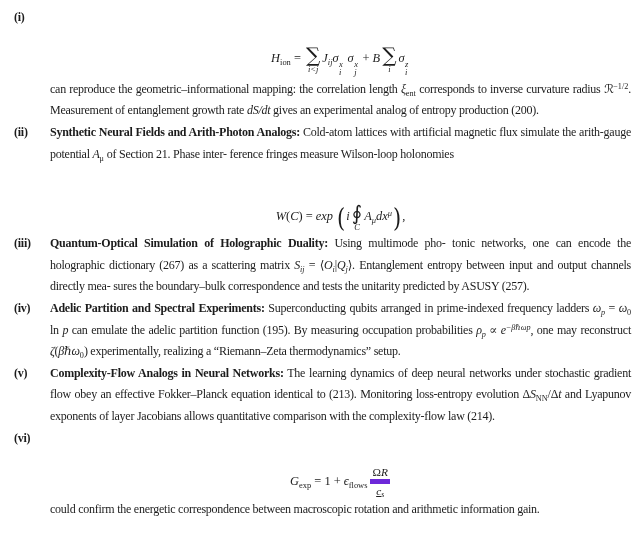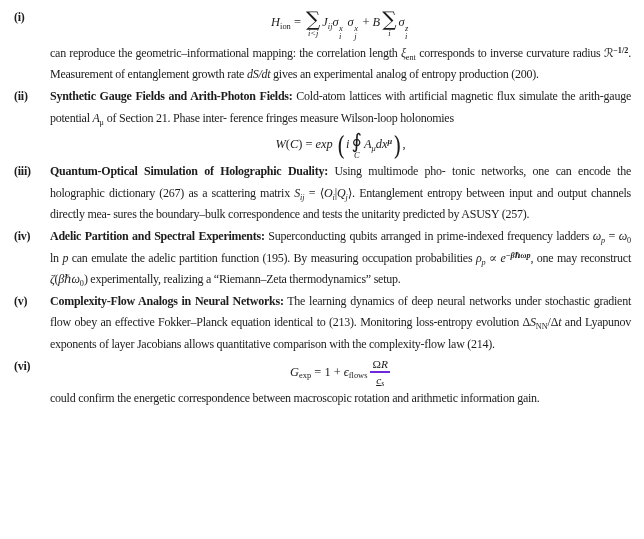--- a/index.html
+++ b/index.html
@@ -17,45 +17,46 @@
   .item { display: flex; align-items: flex-start; }
   .item-label {
     flex: 0 0 36px; width: 36px;
     font-weight: bold; line-height: 21.6px;
   }
   .item-content { flex: 1 1 auto; min-width: 0; }
   .para { text-align: justify; line-height: 21.6px; }
   .s-b { font-weight: bold; }
   .s-i { font-style: italic; }
   .s-sub { font-size: 68%; vertical-align: -0.32em; line-height: 0; letter-spacing: 0; }
-  .s-sup { font-size: 68%; vertical-align: 0.52em; line-height: 0; letter-spacing: 0; font-weight: bold; }
+  .s-sup { font-size: 68%; vertical-align: 0.52em; line-height: 0; letter-spacing: 0; }
   .formula {
     text-align: center;
     padding: 3px 0 2px 0;
     line-height: normal;
     font-size: 12.4px;
     letter-spacing: 0;
     white-space: nowrap;
+    margin-top: 36px;
   }
   .bigop {
     display: inline-flex; flex-direction: column; align-items: center;
     vertical-align: middle; margin: 0 2px; line-height: 1;
   }
   .bigop-sym { font-size: 20px; line-height: 19px; font-family: "DejaVu Serif", "DejaVu Sans", serif; }
   .bigop-lim { font-size: 8.5px; line-height: 8px; font-style: italic; text-align: right; }
   .stack {
     display: inline-flex; flex-direction: column; align-items: flex-start;
     font-size: 8.5px; line-height: 8.5px; font-style: italic;
     vertical-align: -4.5px; margin: 0 1.5px 0 0.5px;
   }
   .frac {
     display: inline-flex; flex-direction: column; align-items: center;
     vertical-align: middle; margin: 0 1px 0 3px; font-size: 11.4px; line-height: 1;
   }
-  .frac-num { border-bottom: 2px solid #6d28d9; padding: 0 2px 1.5px 2px; }
+  .frac-num { border-bottom: 5px solid #6d28d9; padding: 0 2px 1.5px 2px; }
   .frac-den { padding-top: 1.5px; text-decoration: underline; }
   .bigdelim {
     display: inline-block; font-size: 21px; line-height: 18px;
     vertical-align: middle; transform: scaleY(1.25); margin: 0 1px;
     font-family: "DejaVu Serif", serif;
   }
 </style>
 </head>
 <body>
 
@@ -79,21 +80,21 @@
             </span><span class="s-i">σ</span><span class="stack">
               <span class="stack-sup">z</span>
               <span class="stack-sub">i</span>
             </span></div>
           <div class="para"><span>can reproduce the geometric–informational mapping: the correlation length </span><span class="s-i">ξ</span><span class="s-sub">ent</span><span> corresponds to inverse curvature radius </span><span class="s-i">ℛ</span><span class="s-sup">−1/2</span><span>. Measurement of entanglement growth rate </span><span class="s-i">dS/dt</span><span> gives an experimental analog of entropy production (200).</span></div>
         </div>
       </div>
       <div class="item">
         <div class="item-label">(ii)</div>
         <div class="item-content">
-          <div class="para"><span class="s-b">Synthetic Gauge Fields and Arith-Photon Fields:</span><span> Cold-atom lattices with artificial magnetic flux simulate the arith-gauge potential </span><span class="s-i">A</span><span class="s-sub">μ</span><span> of Section 21. Phase inter- ference fringes measure Wilson-loop holonomies</span></div>
+          <div class="para"><span class="s-b">Synthetic Neural Fields and Arith-Photon Analogs:</span><span> Cold-atom lattices with artificial magnetic flux simulate the arith-gauge potential </span><span class="s-i">A</span><span class="s-sub">μ</span><span> of Section 21. Phase inter- ference fringes measure Wilson-loop holonomies</span></div>
           <div class="formula"><span class="s-i">W</span><span>(</span><span class="s-i">C</span><span>)</span><span> = </span><span class="s-i">exp</span><span> </span><span class="bigdelim">(</span><span class="s-i">i</span><span class="bigop">
               <span class="bigop-sym">∮</span>
               <span class="bigop-lim">C</span>
             </span><span class="s-i">A</span><span class="s-sub s-i">μ</span><span class="s-i">dx</span><span class="s-sup s-i">μ</span><span class="bigdelim">)</span><span>,</span></div>
         </div>
       </div>
       <div class="item">
         <div class="item-label">(iii)</div>
         <div class="item-content">
           <div class="para"><span class="s-b">Quantum-Optical Simulation of Holographic Duality:</span><span> Using multimode pho- tonic networks, one can encode the holographic dictionary (267) as a scattering matrix </span><span class="s-i">S</span><span class="s-sub s-i">ij</span><span> = ⟨</span><span class="s-i">O</span><span class="s-sub s-i">i</span><span>|</span><span class="s-i">Q</span><span class="s-sub s-i">j</span><span>⟩. Entanglement entropy between input and output channels directly mea- sures the boundary–bulk correspondence and tests the unitarity predicted by ASUSY (257).</span></div>

